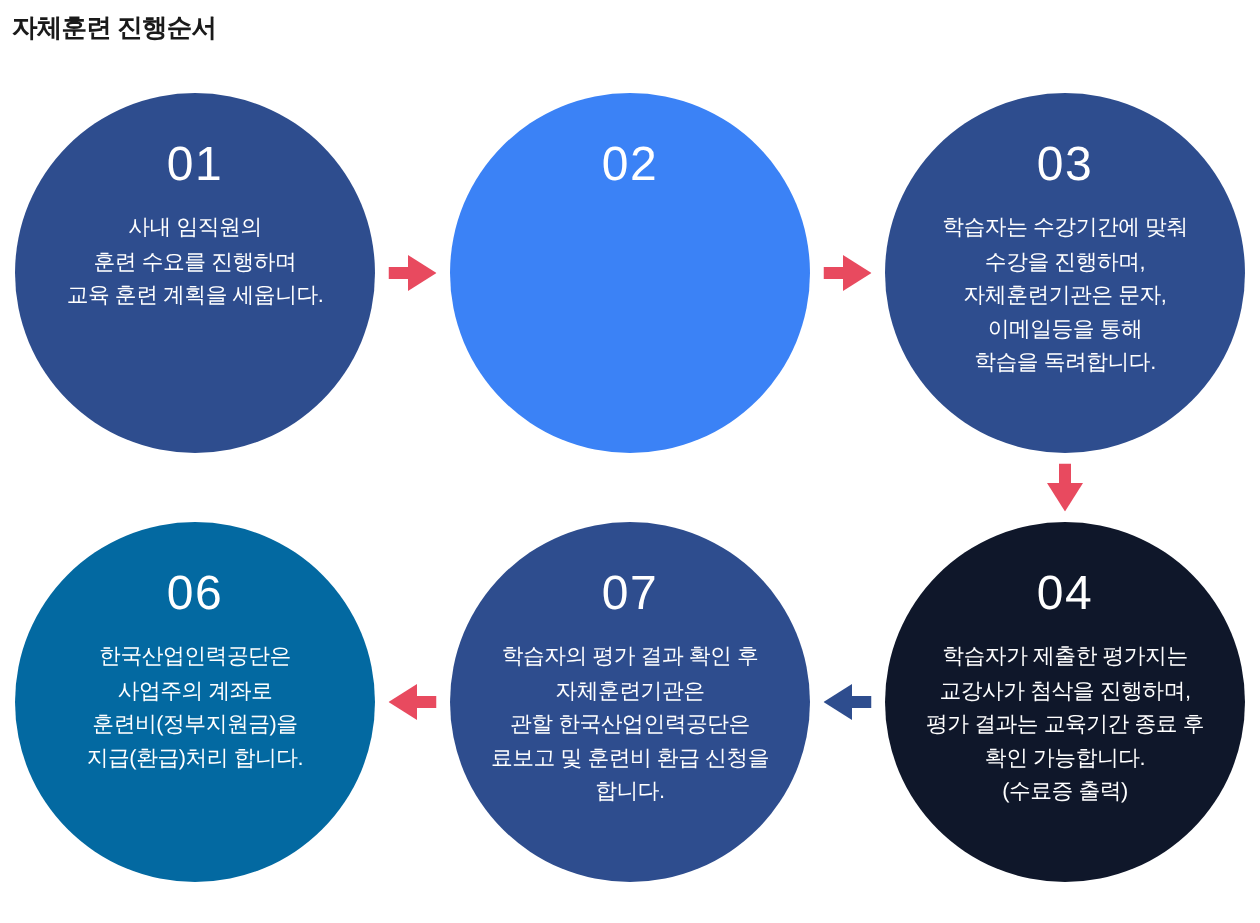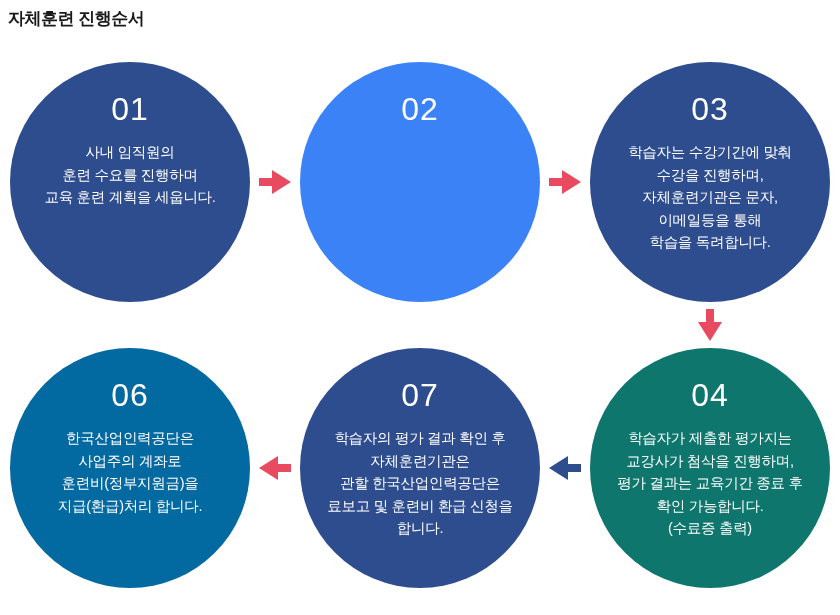--- a/index.html
+++ b/index.html
@@ -95,21 +95,21 @@
 
   <div class="circle c3" style="background-color: rgb(46, 77, 142);">
     <div class="num">03</div>
     <div class="txt">학습자는 수강기간에 맞춰
 수강을 진행하며,
 자체훈련기관은 문자,
 이메일등을 통해
 학습을 독려합니다.</div>
   </div>
 
-  <div class="circle c4" style="background-color: #0f766e;">
+  <div class="circle c4" style="background-color: #0f172a;">
     <div class="num">04</div>
     <div class="txt">학습자가 제출한 평가지는
 교강사가 첨삭을 진행하며,
 평가 결과는 교육기간 종료 후
 확인 가능합니다.
 (수료증 출력)</div>
   </div>
 
   <div class="circle c5" style="background-color: rgb(46, 77, 142);">
     <div class="num">07</div>

